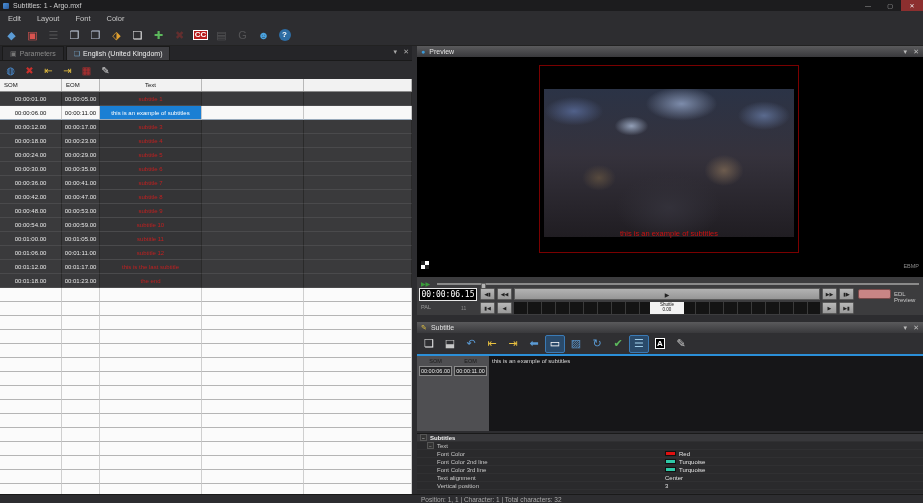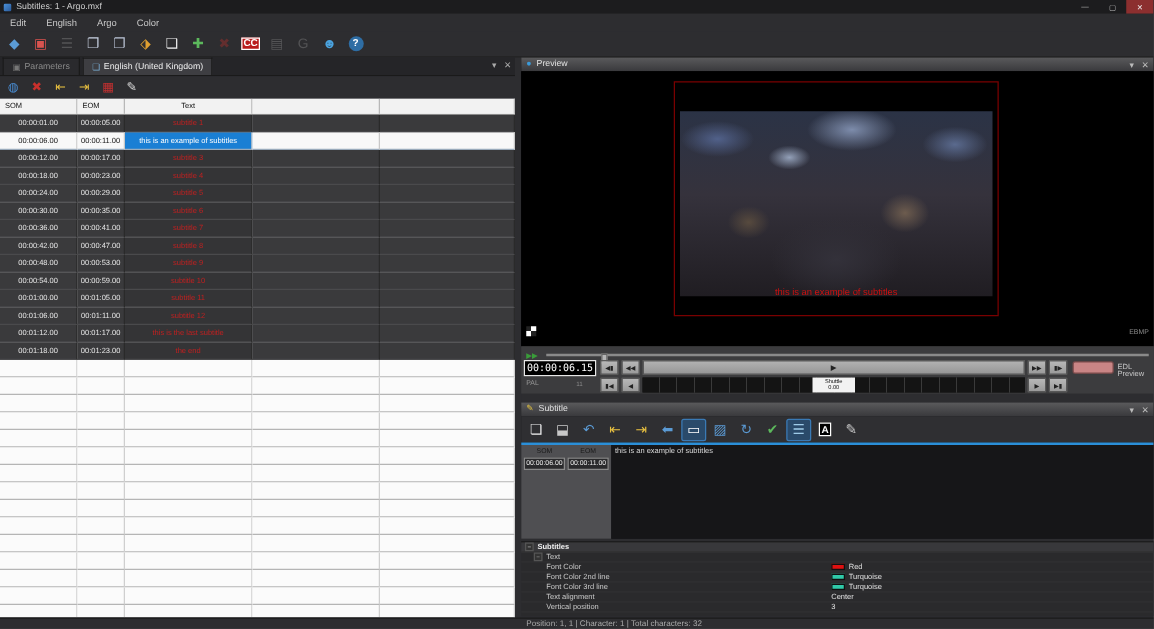--- a/index.html
+++ b/index.html
@@ -132,22 +132,22 @@
     <span>Subtitles: 1 - Argo.mxf</span>
     <div class="wbtns">
       <div class="wbtn">—</div>
       <div class="wbtn">▢</div>
       <div class="wbtn close">✕</div>
     </div>
   </div>
 
   <div id="menubar">
       <div class="menu-item">Edit</div>
-      <div class="menu-item">English</div>
-      <div class="menu-item">Argo</div>
+      <div class="menu-item">Layout</div>
+      <div class="menu-item">Font</div>
       <div class="menu-item">Color</div>
     </div>
 
   <div id="toolbar">
       <div class="tbicon">
         <span class="glyph" style="color: rgb(91, 155, 213);">◆</span>
       </div>
       <div class="tbicon">
         <span class="glyph" style="color: rgb(217, 83, 79);">▣</span>
       </div>

